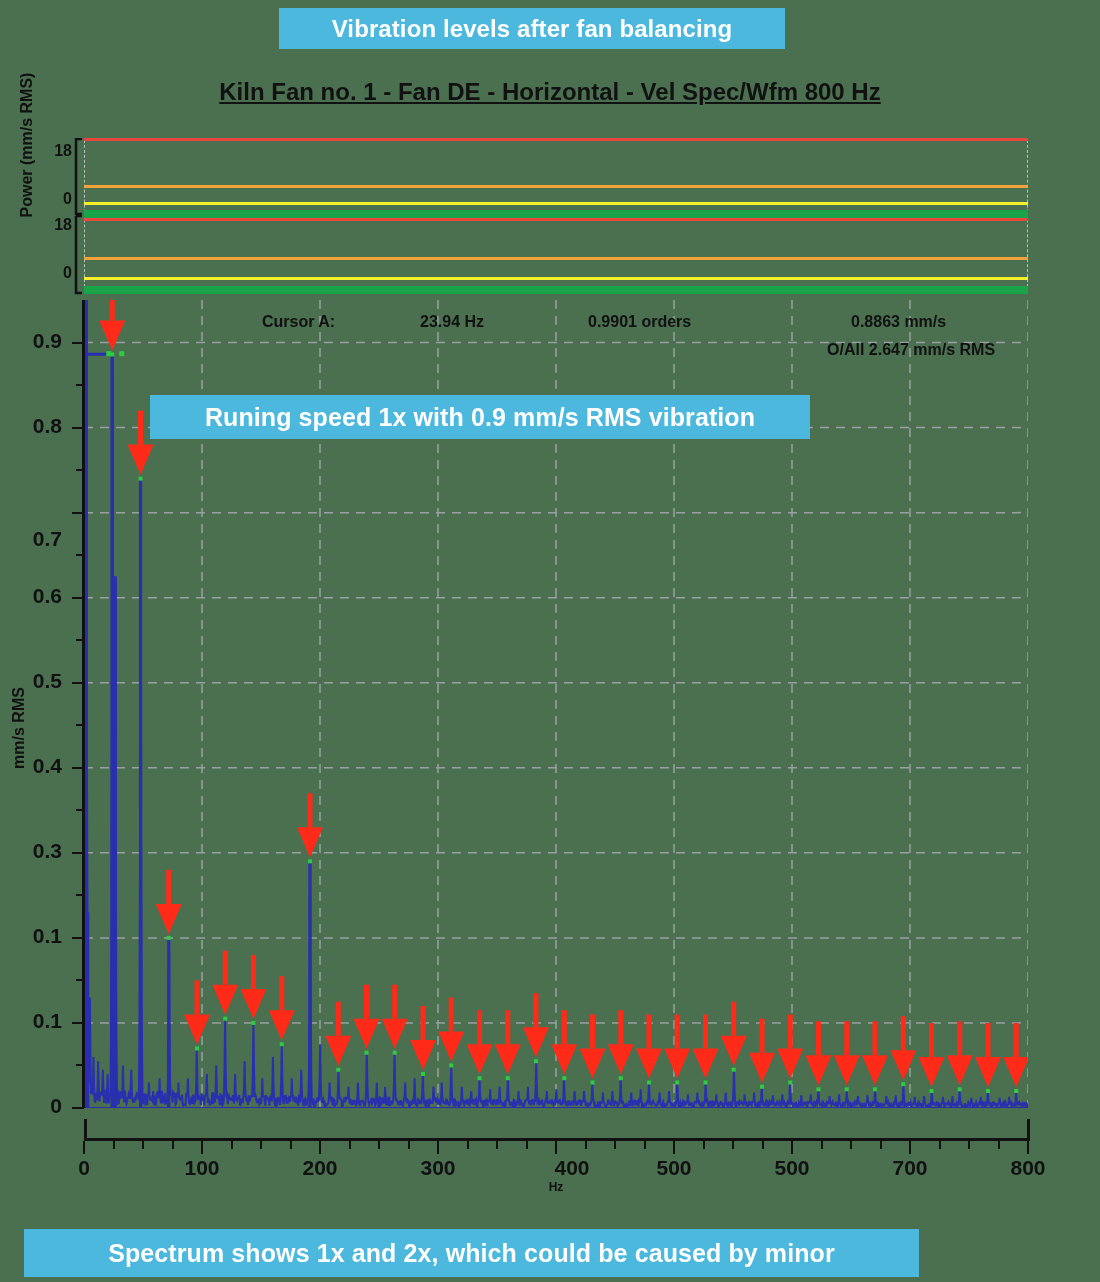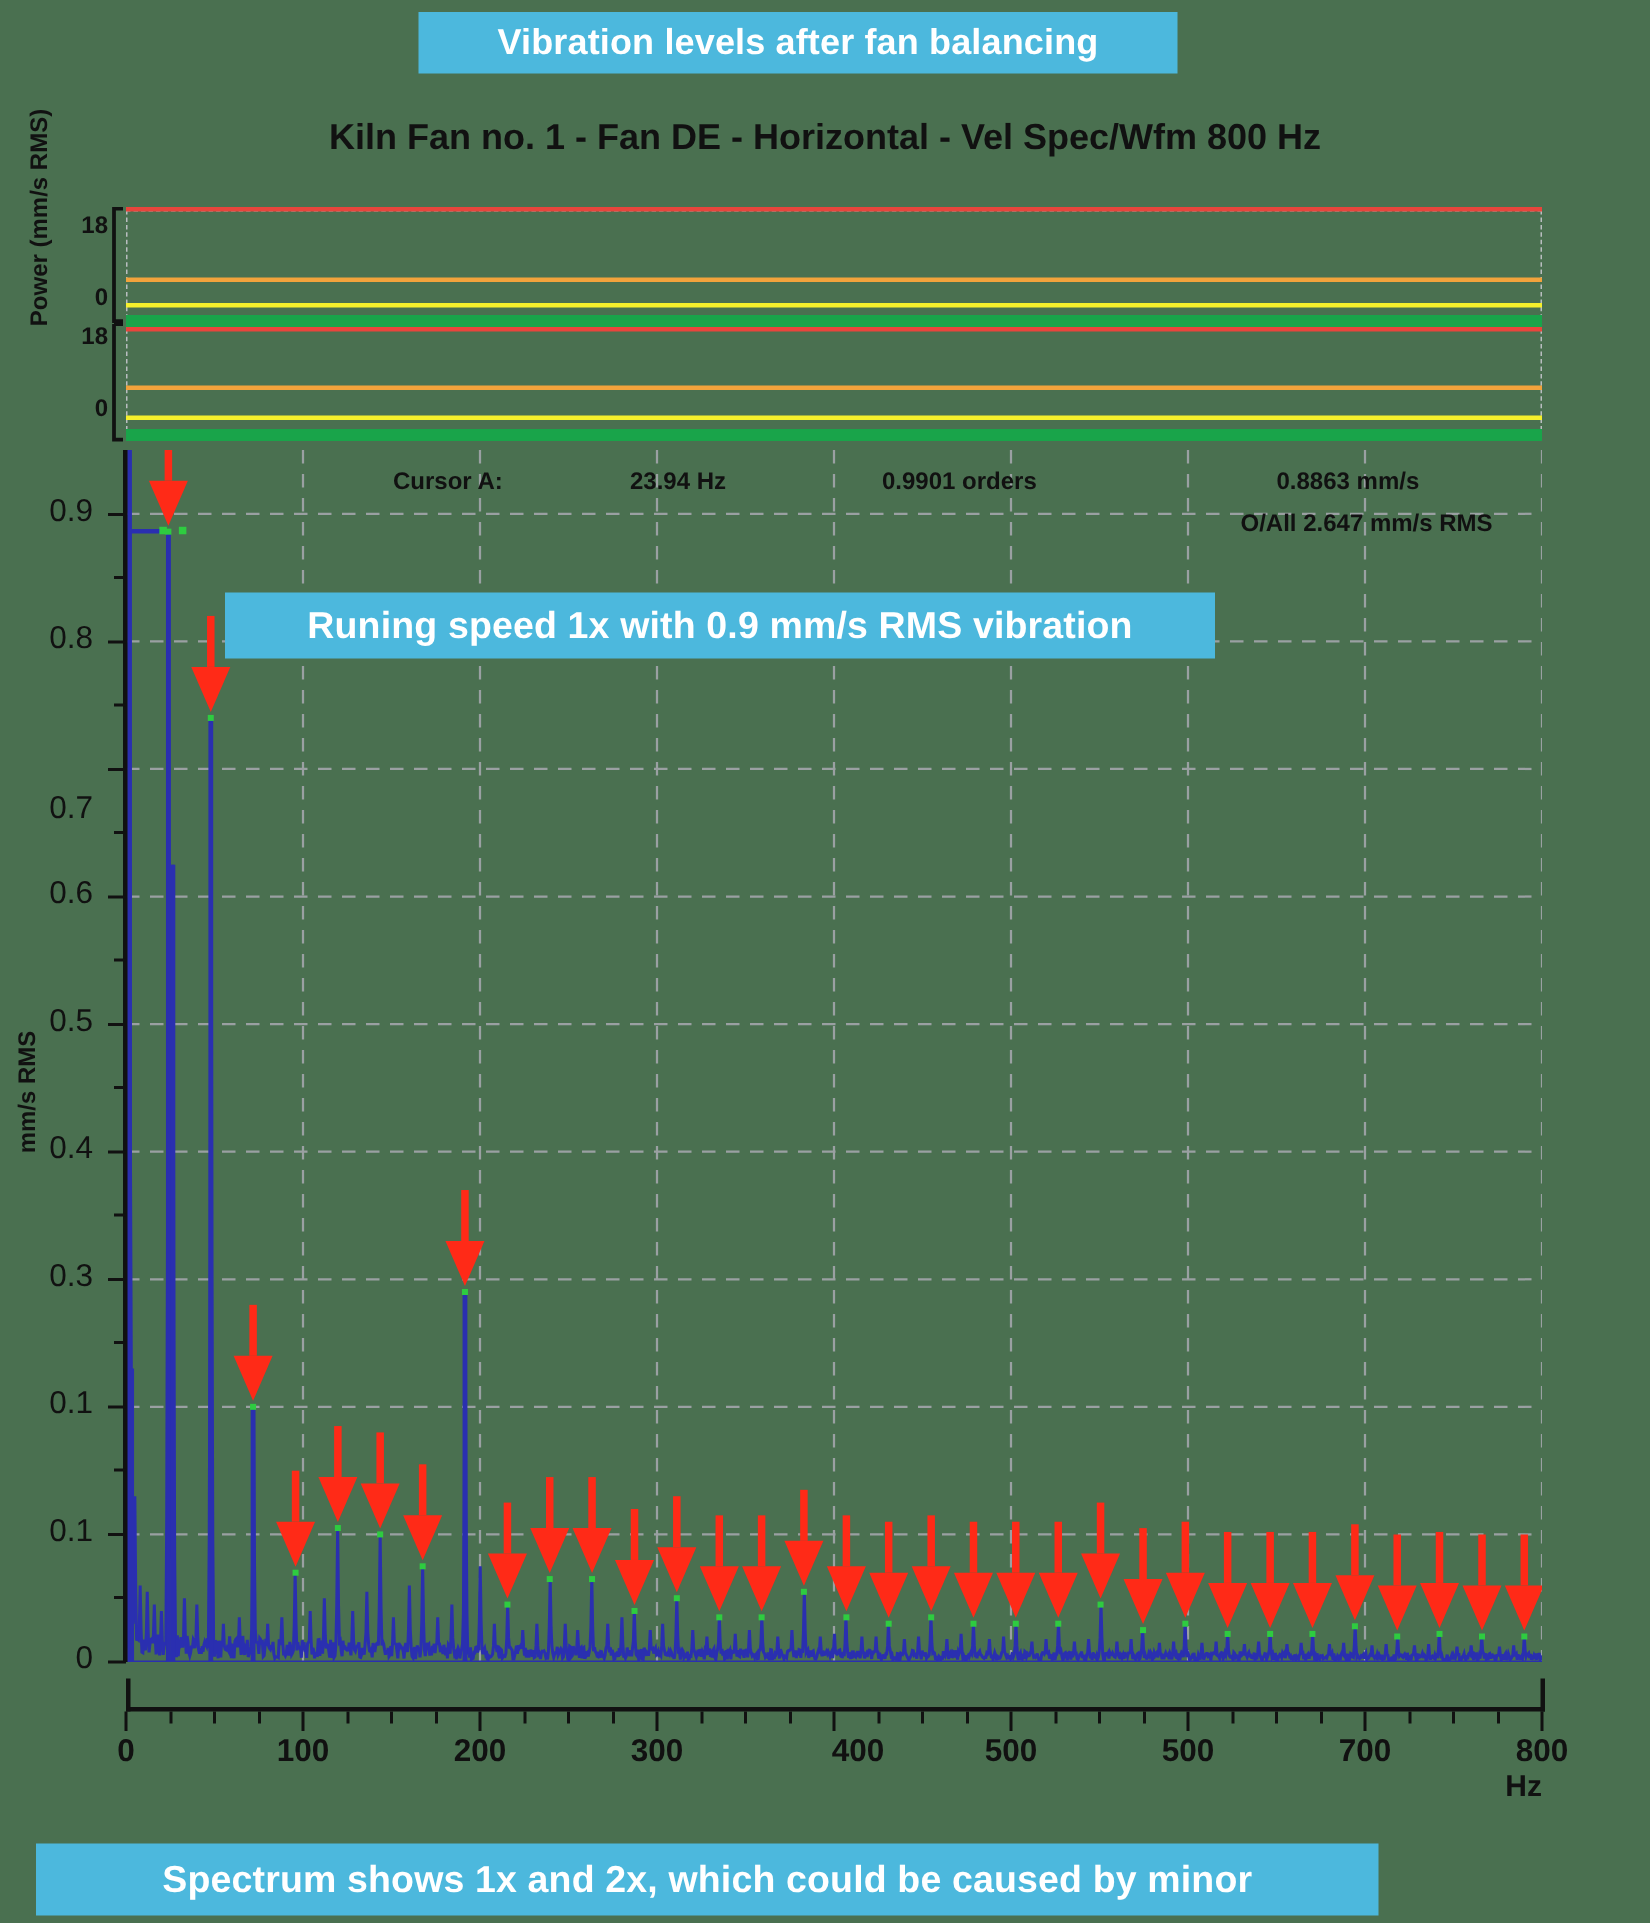--- a/index.html
+++ b/index.html
@@ -27,39 +27,39 @@
     font-size:25px;line-height:48px;
   }
   #mid-banner{
     position:absolute;left:150px;top:395px;width:660px;height:44px;
     font-size:25px;line-height:44px;
   }
   
   #chart-title{
     position:absolute;left:0;top:76px;width:1100px;
     text-align:center;color:#111;
-    font-size:24px;font-weight:700;line-height:31px;
+    font-size:24px;font-weight:700;line-height:31px;text-decoration:underline;
   }
   #chart-title .l2{display:block;}
   
   .axis-label{
     position:absolute;color:#111;font-weight:700;
   }
   #power-axis-label{
     left:-62px;top:135px;width:180px;height:20px;
     font-size:16px;text-align:center;
     transform:rotate(-90deg);transform-origin:center center;
   }
   #y-axis-label{
     left:-45px;top:718px;width:130px;height:20px;
     font-size:16px;text-align:center;
     transform:rotate(-90deg);transform-origin:center center;
   }
   #x-axis-label{
-    left:84px;top:1180px;width:944px;text-align:right;font-size:20px;
+    left:84px;top:1180px;width:944px;text-align:center;font-size:12px;
   }
   
   #power-panel{
     position:absolute;left:84px;top:140px;width:944px;height:152px;
   }
   .pp-border{
     position:absolute;left:0;top:0;width:100%;height:100%;
     border:1.5px dashed #b9bdc0;box-sizing:border-box;
   }
   .band{position:absolute;left:0;width:100%;}
@@ -88,21 +88,21 @@
   #y-axis{
     position:absolute;left:82px;top:300px;width:3px;height:808px;background:#111;
   }
   #x-axis{
     position:absolute;left:84px;top:1138px;width:946px;height:3px;background:#111;
   }
   .ytick{position:absolute;left:72px;width:12px;height:2px;background:#111;}
   .ytick.minor{left:76px;width:8px;height:2px;}
   .ytick-label{
     position:absolute;width:60px;text-align:right;color:#111;
-    font-size:21px;font-weight:400;
+    font-size:21px;font-weight:700;
   }
   .xtick{position:absolute;top:1141px;width:2px;height:13px;background:#111;}
   .xtick.minor{height:8px;}
   .xtick-label{
     position:absolute;top:1156px;width:80px;text-align:center;
     color:#111;font-size:21px;font-weight:700;
   }
   .xcap{position:absolute;width:3px;height:22px;background:#111;top:1119px;}
   
   .cursor-text{

